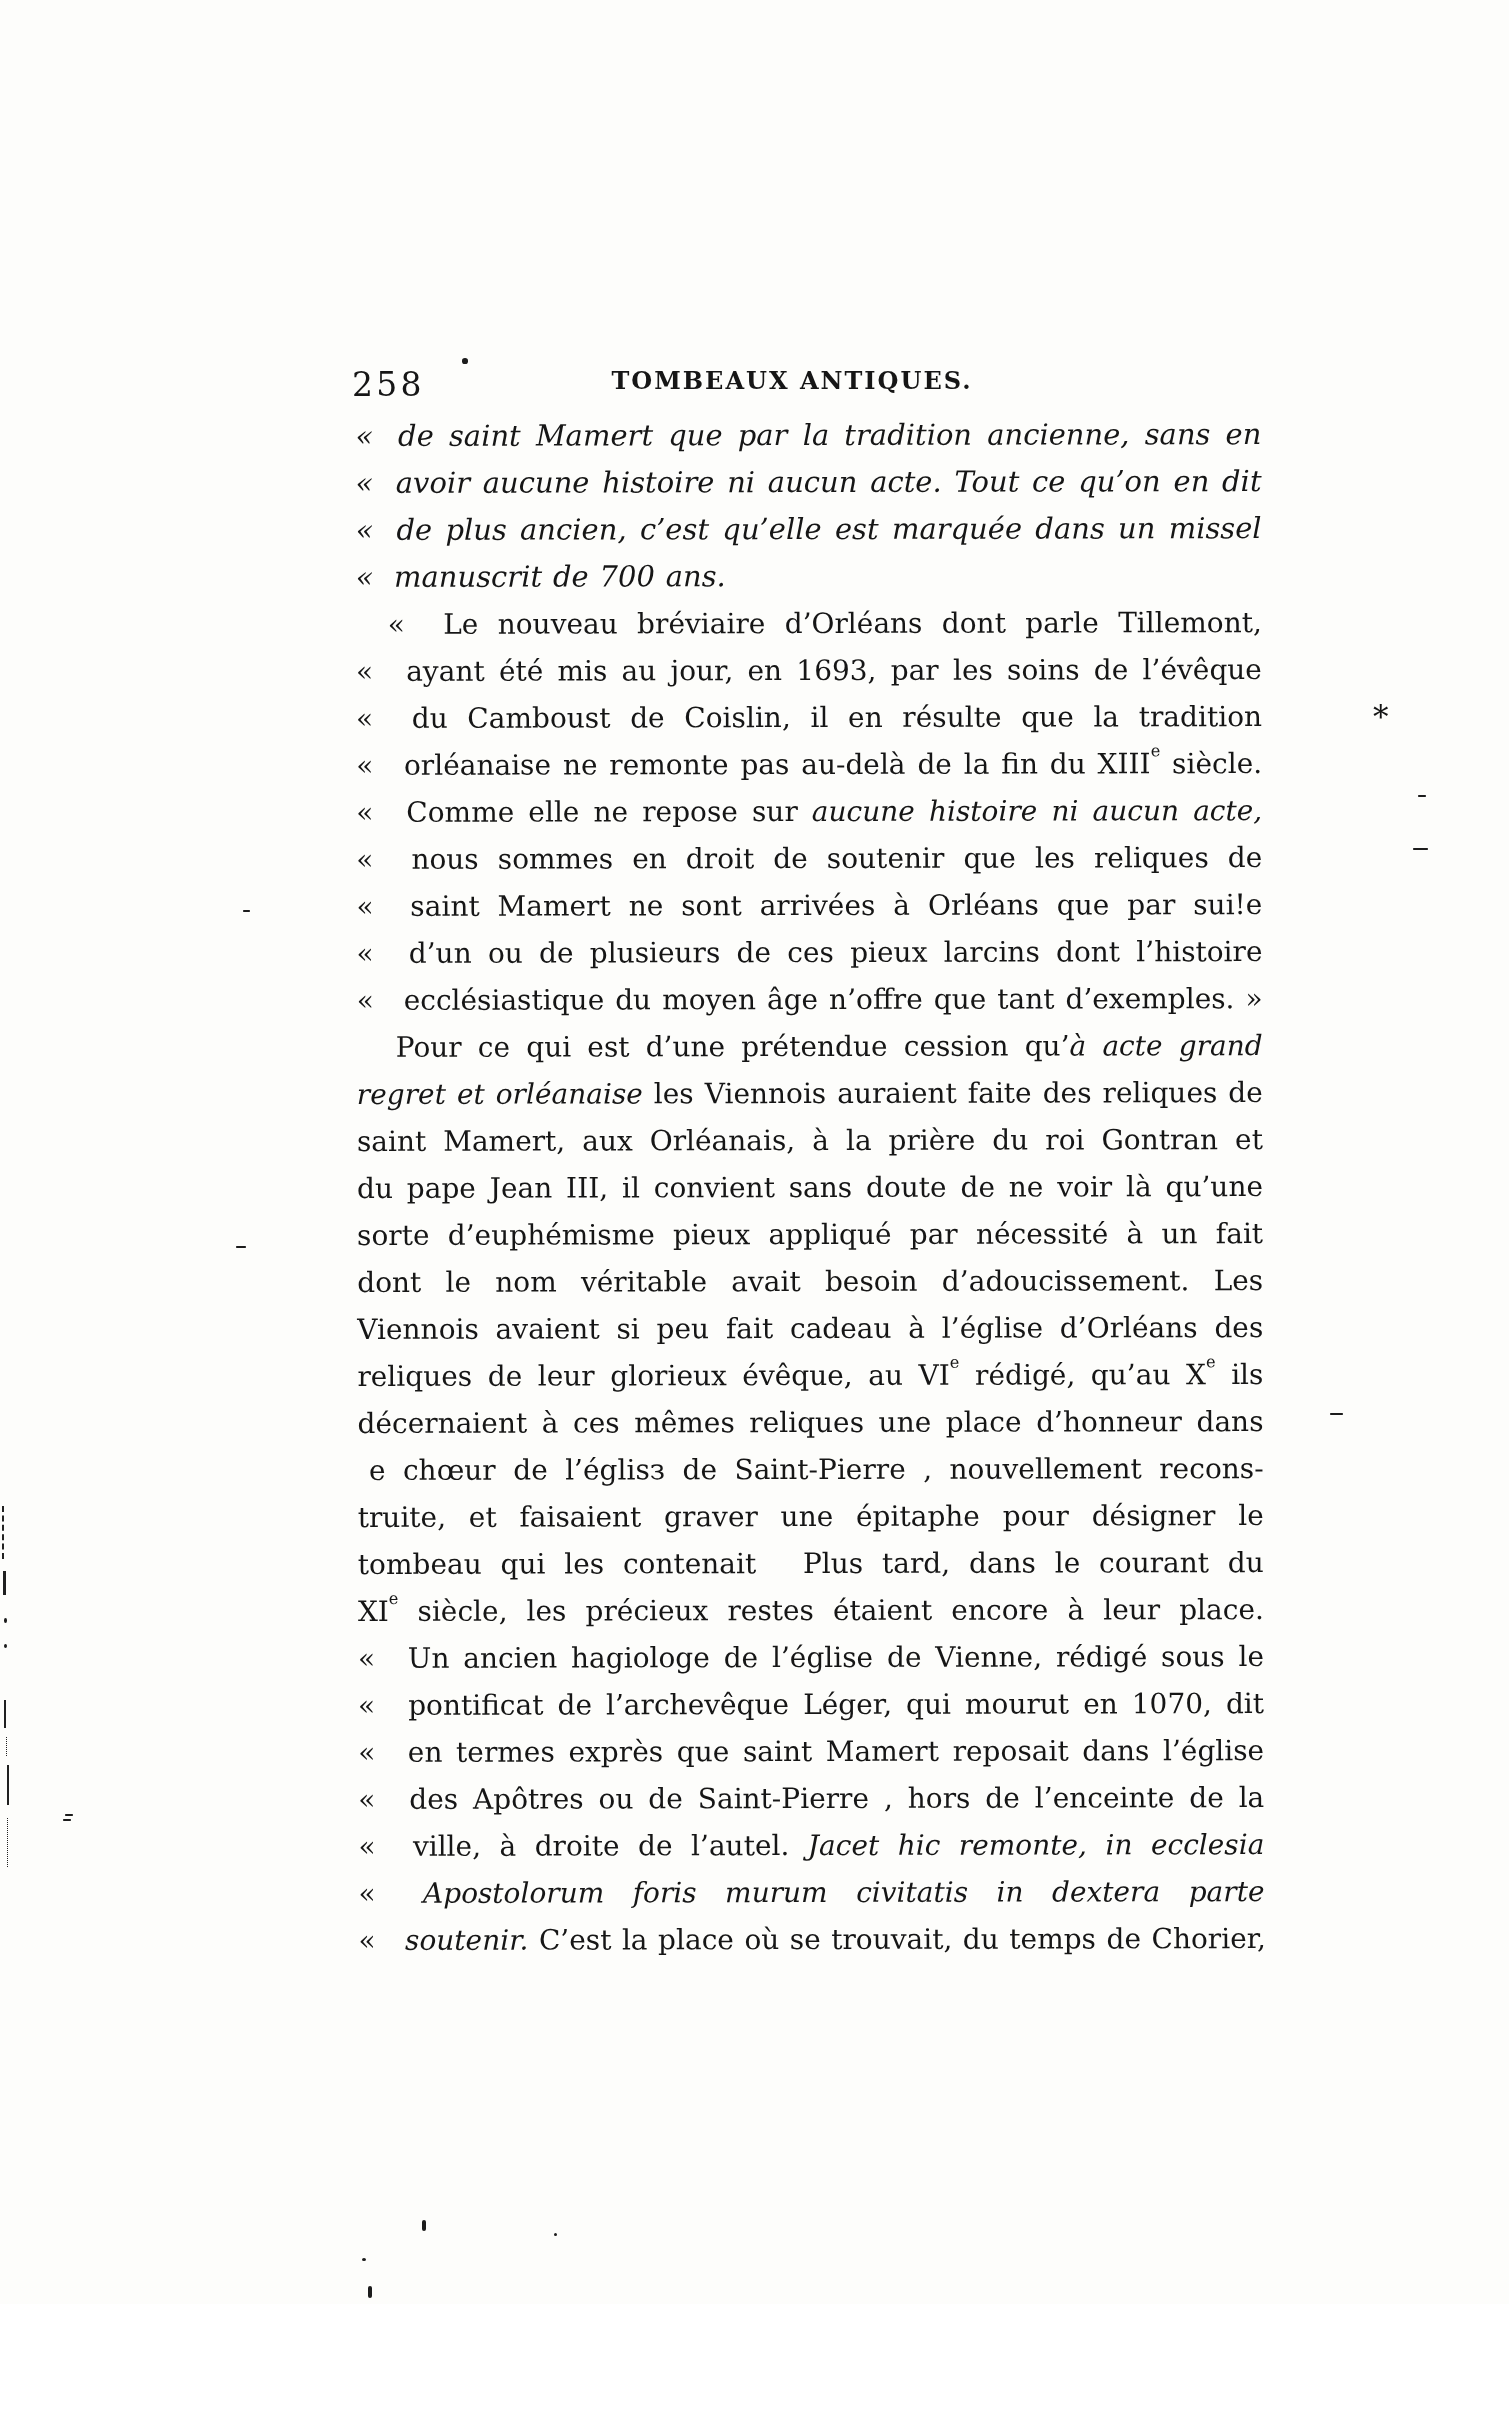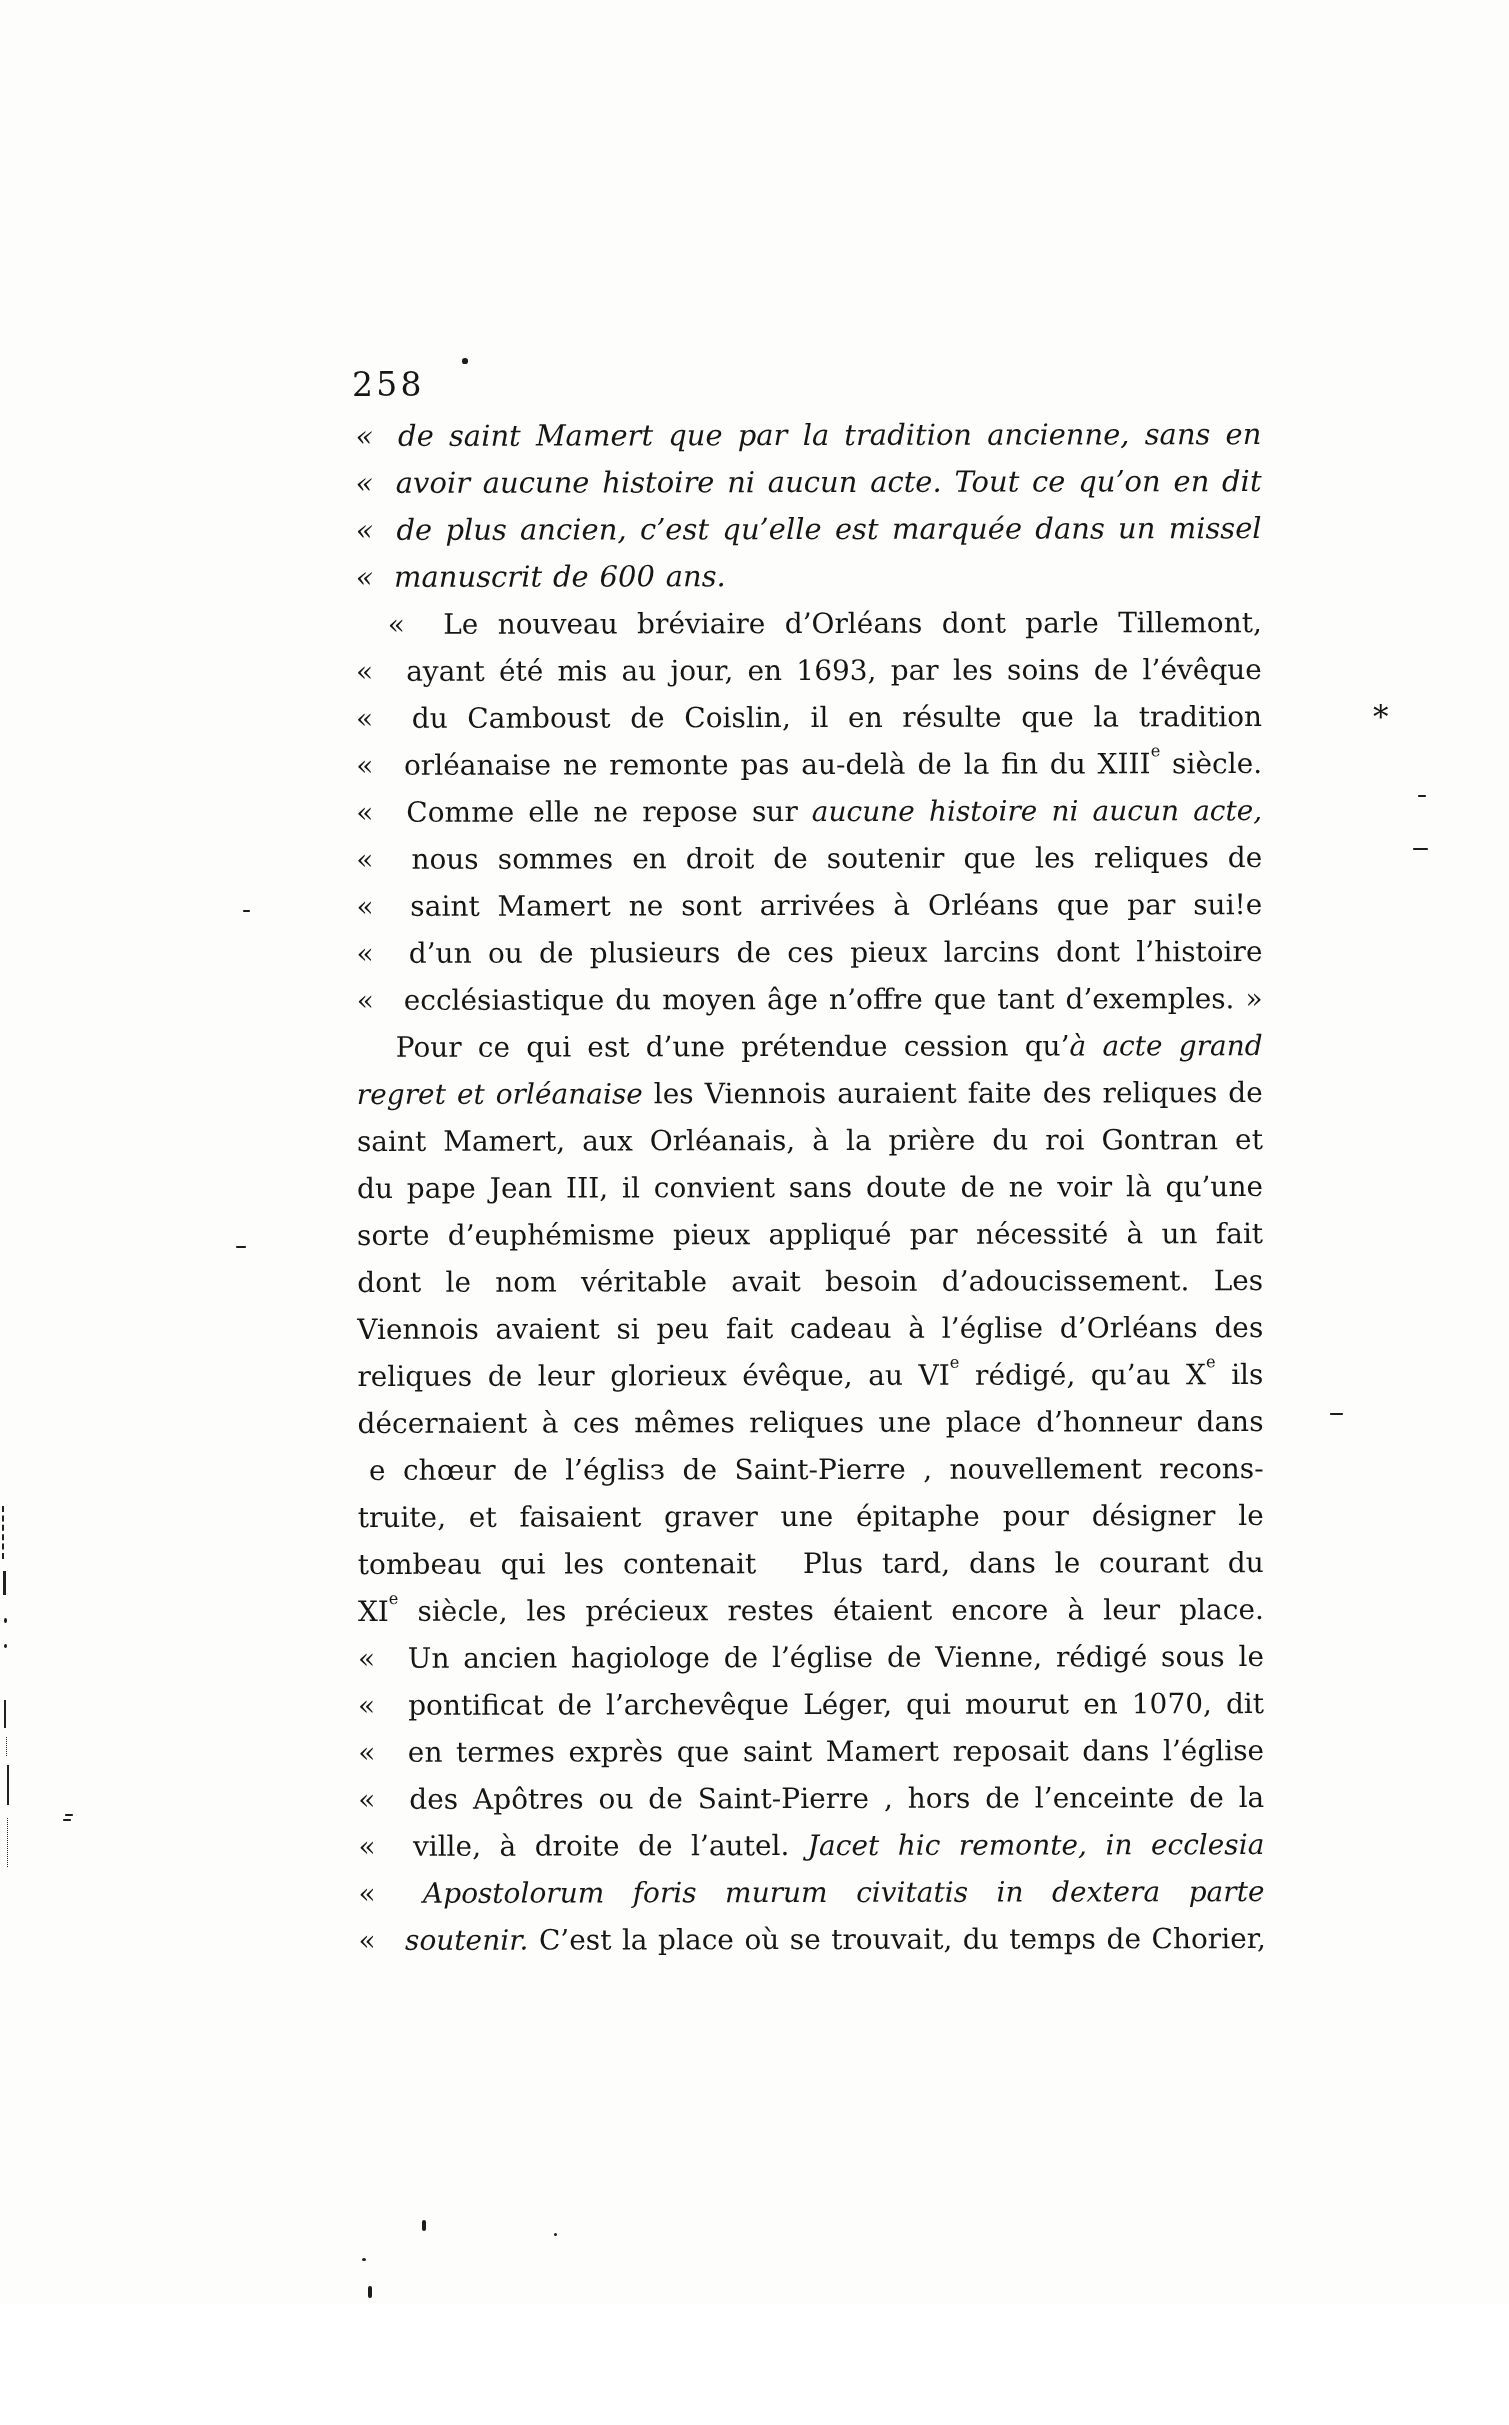--- a/index.html
+++ b/index.html
@@ -39,26 +39,27 @@
   .vsolid{position:absolute;width:2.4px;background:#202020;}
   .star{position:absolute;left:1373px;top:702px;font-size:31px;line-height:31px;color:#141414;}
   .star::before{content:"*";}
 </style>
 </head>
 <body>
 
 <div class="page">
 
   <span class="pagenum">258</span>
+  <span class="head-title">TOMBEAUX ANTIQUES.</span>
 
   <div class="body-block" id="body-block">
       <div class="line ital"><span class="q">«</span> <span class="i">de saint Mamert que par la tradition ancienne, sans en</span></div>
       <div class="line ital"><span class="q">«</span> <span class="i">avoir aucune histoire ni aucun acte. Tout ce qu’on en dit</span></div>
       <div class="line ital"><span class="q">«</span> <span class="i">de plus ancien, c’est qu’elle est marquée dans un missel</span></div>
-      <div class="line ital noj"><span class="q">«</span> <span class="i">manuscrit de 600 ans.</span></div>
+      <div class="line ital noj"><span class="q">«</span> <span class="i">manuscrit de 700 ans.</span></div>
       <div class="line "><span class="ind" style="width: 32px;"></span><span class="q">«</span> <span class="r">Le nouveau bréviaire d’Orléans dont parle Tillemont,</span></div>
       <div class="line "><span class="q">«</span> <span class="r">ayant été mis au jour, en 1693, par les soins de l’évêque</span></div>
       <div class="line "><span class="q">«</span> <span class="r">du Camboust de Coislin, il en résulte que la tradition</span></div>
       <div class="line "><span class="q">«</span> <span class="r">orléanaise ne remonte pas au-delà de la fin du XIII</span><sup>e</sup><span class="r"> siècle.</span></div>
       <div class="line "><span class="q">«</span> <span class="r">Comme elle ne repose sur </span><span class="i">aucune histoire ni aucun acte,</span></div>
       <div class="line "><span class="q">«</span> <span class="r">nous sommes en droit de soutenir que les reliques de</span></div>
       <div class="line "><span class="q">«</span> <span class="r">saint Mamert ne sont arrivées à Orléans que par sui!e</span></div>
       <div class="line "><span class="q">«</span> <span class="r">d’un ou de plusieurs de ces pieux larcins dont l’histoire</span></div>
       <div class="line "><span class="q">«</span> <span class="r">ecclésiastique du moyen âge n’offre que tant d’exemples. »</span></div>
       <div class="line "><span class="ind" style="width: 39px;"></span><span class="r">Pour ce qui est d’une prétendue cession qu’</span><span class="i">à acte grand</span></div>

